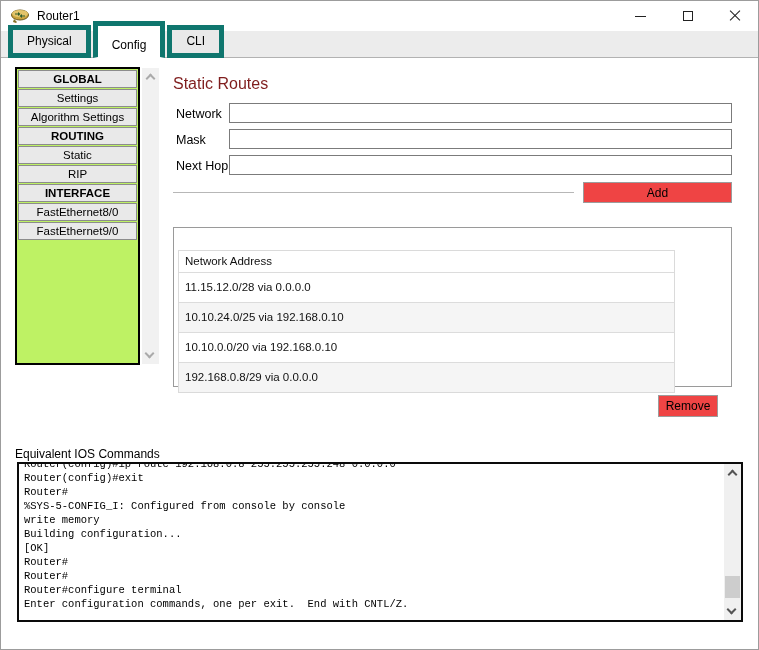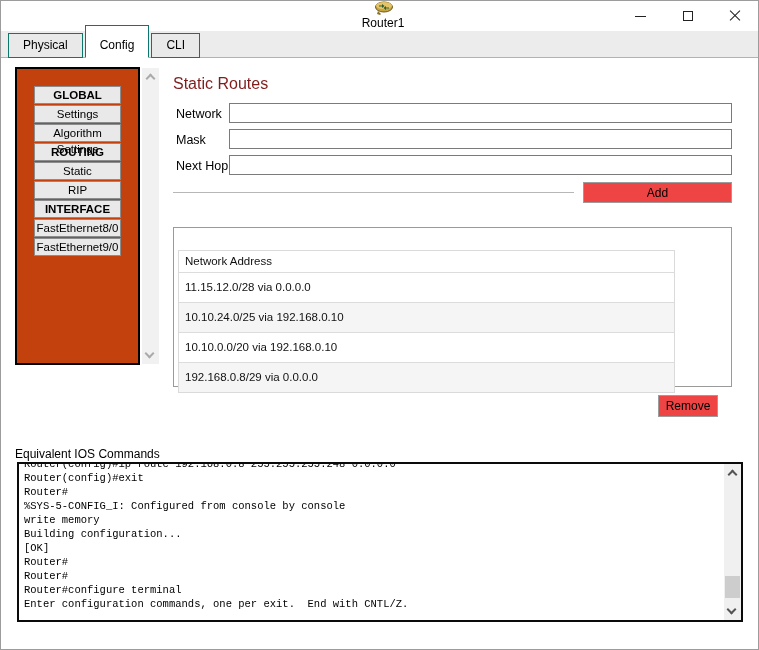--- a/index.html
+++ b/index.html
@@ -3,41 +3,41 @@
 <meta charset="utf-8">
 <style>
   * { box-sizing: border-box; margin: 0; padding: 0; }
   body { background: #ffffff; font-family: "Liberation Sans", sans-serif; }
   .window {
     position: relative; width: 759px; height: 650px;
     background: #ffffff; border: 1px solid #9c9c9c; overflow: hidden;
   }
 
   
-  .titlebar { position: absolute; left: 0; top: 0; right: 0; height: 30px; background: #ffffff; display: flex; align-items: center; flex-direction: column; }
+  .titlebar { position: absolute; left: 0; top: 0; right: 0; height: 30px; background: #ffffff; display: flex; align-items: center; }
   .titlebar .app-icon { margin-left: 10px; width: 19px; height: 15px; }
   .titlebar .title { margin-left: 7px; font-size: 12px; color: #000; }
   .winbtn { position: absolute; top: 0; width: 32px; height: 30px; display: flex; align-items: center; justify-content: center; cursor: default; }
   .winbtn.min { left: 623px; }
   .winbtn.max { left: 671px; }
   .winbtn.cls { left: 718px; }
   .glyph-min { width: 11px; height: 1px; background: #222; }
   .glyph-max { width: 10px; height: 10px; border: 1px solid #222; }
   .glyph-cls { position: relative; width: 12px; height: 12px; }
   .glyph-cls::before, .glyph-cls::after { content: ""; position: absolute; left: -1px; top: 5px; width: 14px; height: 1px; background: #222; }
   .glyph-cls::before { transform: rotate(45deg); }
   .glyph-cls::after { transform: rotate(-45deg); }
 
   
   .tabbar { position: absolute; left: 0; top: 30px; right: 0; height: 27px; background: #ececec; border-bottom: 1px solid #b2b2b2; display: flex; align-items: flex-end; padding-left: 7px; }
-  .tab { position: relative; font-size: 12px; padding: 4px 14px 5px; background: #e9e9e9; border: 1px solid #0f766e; margin-right: 2px; margin-bottom: -1px; color: #000; }
+  .tab { position: relative; font-size: 12px; padding: 4px 14px 5px; background: #e9e9e9; border: 5px solid #0f766e; margin-right: 2px; margin-bottom: -1px; color: #000; }
   .tab.active { background: #ffffff; border-bottom: 1px solid #ffffff; z-index: 2; padding-top: 12px; }
 
   
-  .sidebar { position: absolute; left: 14px; top: 66px; width: 125px; height: 298px; border: 2px solid #000; background: #c2410c; padding: 17px; }
+  .sidebar { position: absolute; left: 14px; top: 66px; width: 125px; height: 298px; border: 2px solid #000; background: #bef264; padding: 1px; }
   .sb-btn { width: 100%; height: 18px; margin-top: 1px; background: #e9e9e9; border: 1px solid #8c8c8c; font-size: 11.5px; text-align: center; line-height: 16px; color: #000; }
   .sb-btn:first-child { margin-top: 0; }
   .sb-btn.hdr { font-weight: bold; }
   .v-scroll { position: absolute; background: #f1f1f1; width: 17px; }
   .sidebar-scroll { left: 141px; top: 67px; height: 296px; }
   .chev { display: block; width: 7px; height: 7px; border-right: 2px solid #aaa; border-bottom: 2px solid #aaa; margin: 0 auto; }
   .chev.up { transform: rotate(-135deg); margin-top: 7px; }
   .chev.down { position: absolute; bottom: 7px; left: 4px; transform: rotate(45deg); }
 
   

